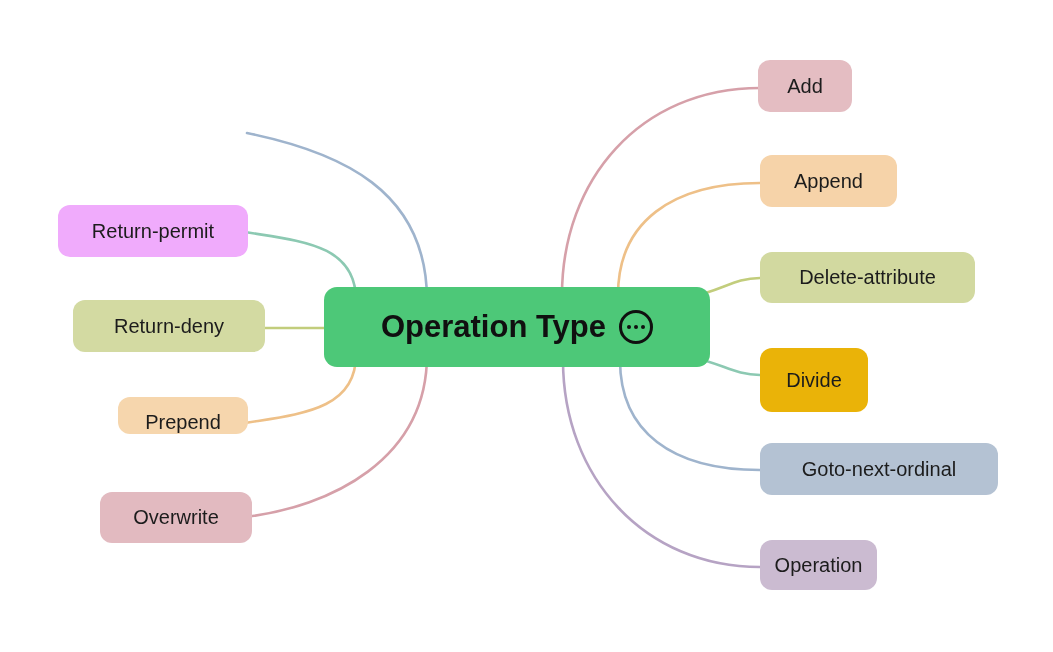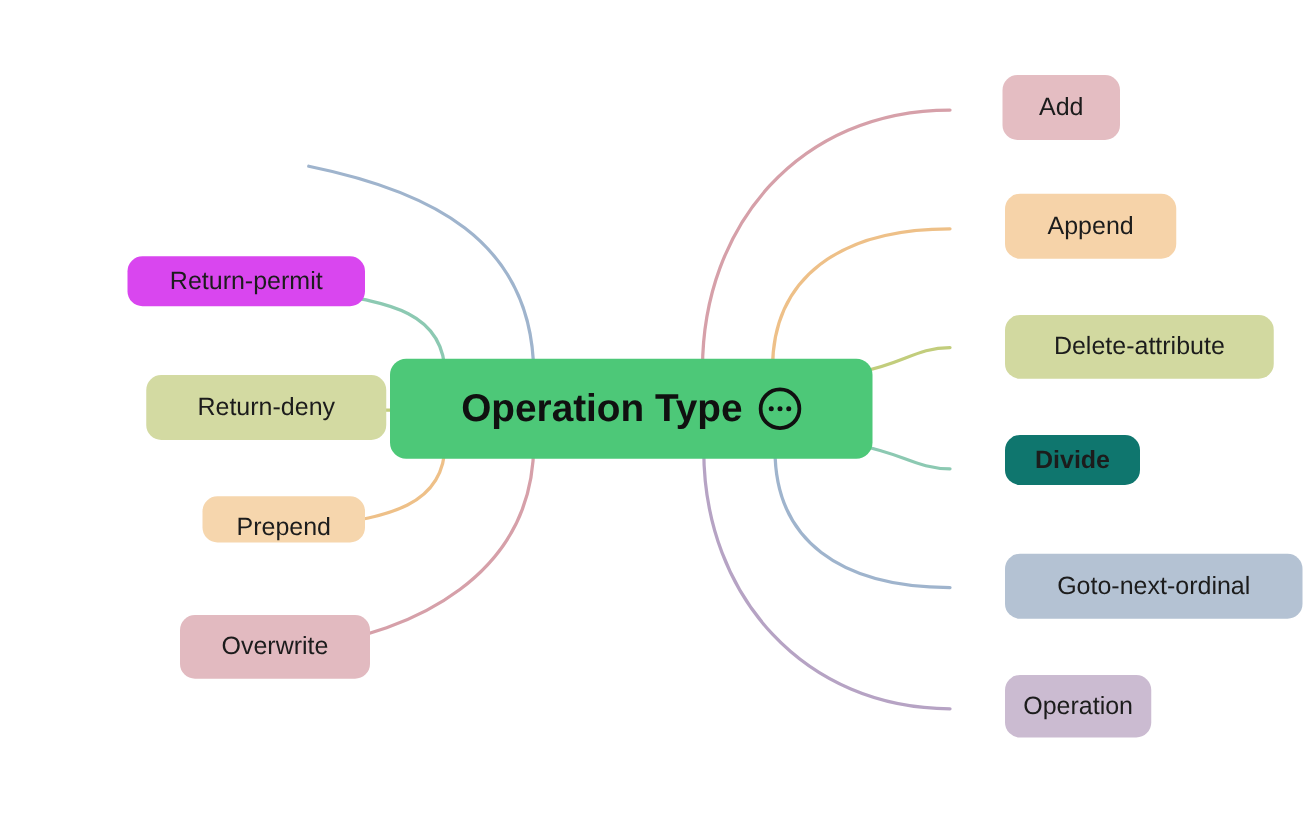--- a/index.html
+++ b/index.html
@@ -12,25 +12,24 @@
   }
   .edges{position:absolute;left:0;top:0;width:1053px;height:652px;}
   .edges path{fill:none;stroke-width:2.6px;stroke-linecap:round;}
   .node{
     position:absolute;
     display:flex;align-items:center;justify-content:center;
     border-radius:12px;
     font-size:20px;font-weight:500;color:#1c1c1c;
     white-space:nowrap;
     box-sizing:border-box;
-    margin-left:44px;
   }
   .root-node{
     position:absolute;
-    left:312px;top:287px;width:386px;height:80px;
+    left:324px;top:287px;width:386px;height:80px;
     border-radius:13px;
     display:flex;align-items:center;justify-content:center;
     font-size:31px;font-weight:600;color:#101010;
     white-space:nowrap;
   }
   .ellipsis-circle{
     display:inline-flex;align-items:center;justify-content:center;
     width:28px;height:28px;
     border:3px solid #101010;border-radius:50%;
     margin-left:13px;gap:3px;cursor:pointer;
@@ -53,21 +52,21 @@
     <path d="M 245 517 C 330 507, 427 460, 427 355" stroke="#d6a0a9"></path>
     <path d="M 562 295 C 562 180, 640 88, 760 88" stroke="#d6a0a9"></path>
     <path d="M 618 295 C 618 222, 672 183, 760 183" stroke="#eec088"></path>
     <path d="M 690 297 C 722 291, 734 278, 760 278" stroke="#c2cd7c"></path>
     <path d="M 690 357 C 722 363, 734 375, 760 375" stroke="#8cc9b2"></path>
     <path d="M 620 360 C 620 432, 672 470, 760 470" stroke="#9fb4cd"></path>
     <path d="M 563 360 C 563 478, 645 567, 760 567" stroke="#b6a3c4"></path>
   </svg>
 
 
-  <div class="node" style="left: 58px; top: 205px; width: 190px; height: 40px; background-color: #d946ef;">
+  <div class="node" style="left: 58px; top: 205px; width: 190px; height: 52px; background-color: #f0abfc;">
     <span>Return-permit</span>
   </div>
 
   <div class="node" style="left: 73px; top: 300px; width: 192px; height: 52px; background-color: rgb(211, 218, 162);">
     <span>Return-deny</span>
   </div>
 
   <div class="node" style="left: 118px; top: 397px; width: 130px; height: 37px; background-color: rgb(246, 214, 173); align-items: flex-end;">
     <span>Prepend</span>
   </div>
@@ -90,21 +89,21 @@
   </div>
 
   <div class="node" style="left: 760px; top: 155px; width: 137px; height: 52px; background-color: rgb(246, 211, 169);">
     <span>Append</span>
   </div>
 
   <div class="node" style="left: 760px; top: 252px; width: 215px; height: 51px; background-color: rgb(210, 217, 160);">
     <span>Delete-attribute</span>
   </div>
 
-  <div class="node" style="left: 760px; top: 348px; width: 108px; height: 40px; background-color: #0f766e; font-weight: bold;">
+  <div class="node" style="left: 760px; top: 348px; width: 108px; height: 64px; background-color: #eab308;">
     <span>Divide</span>
   </div>
 
   <div class="node" style="left: 760px; top: 443px; width: 238px; height: 52px; background-color: rgb(180, 194, 211);">
     <span>Goto-next-ordinal</span>
   </div>
 
   <div class="node" style="left: 760px; top: 540px; width: 117px; height: 50px; background-color: rgb(203, 187, 209);">
     <span>Operation</span>
   </div>

